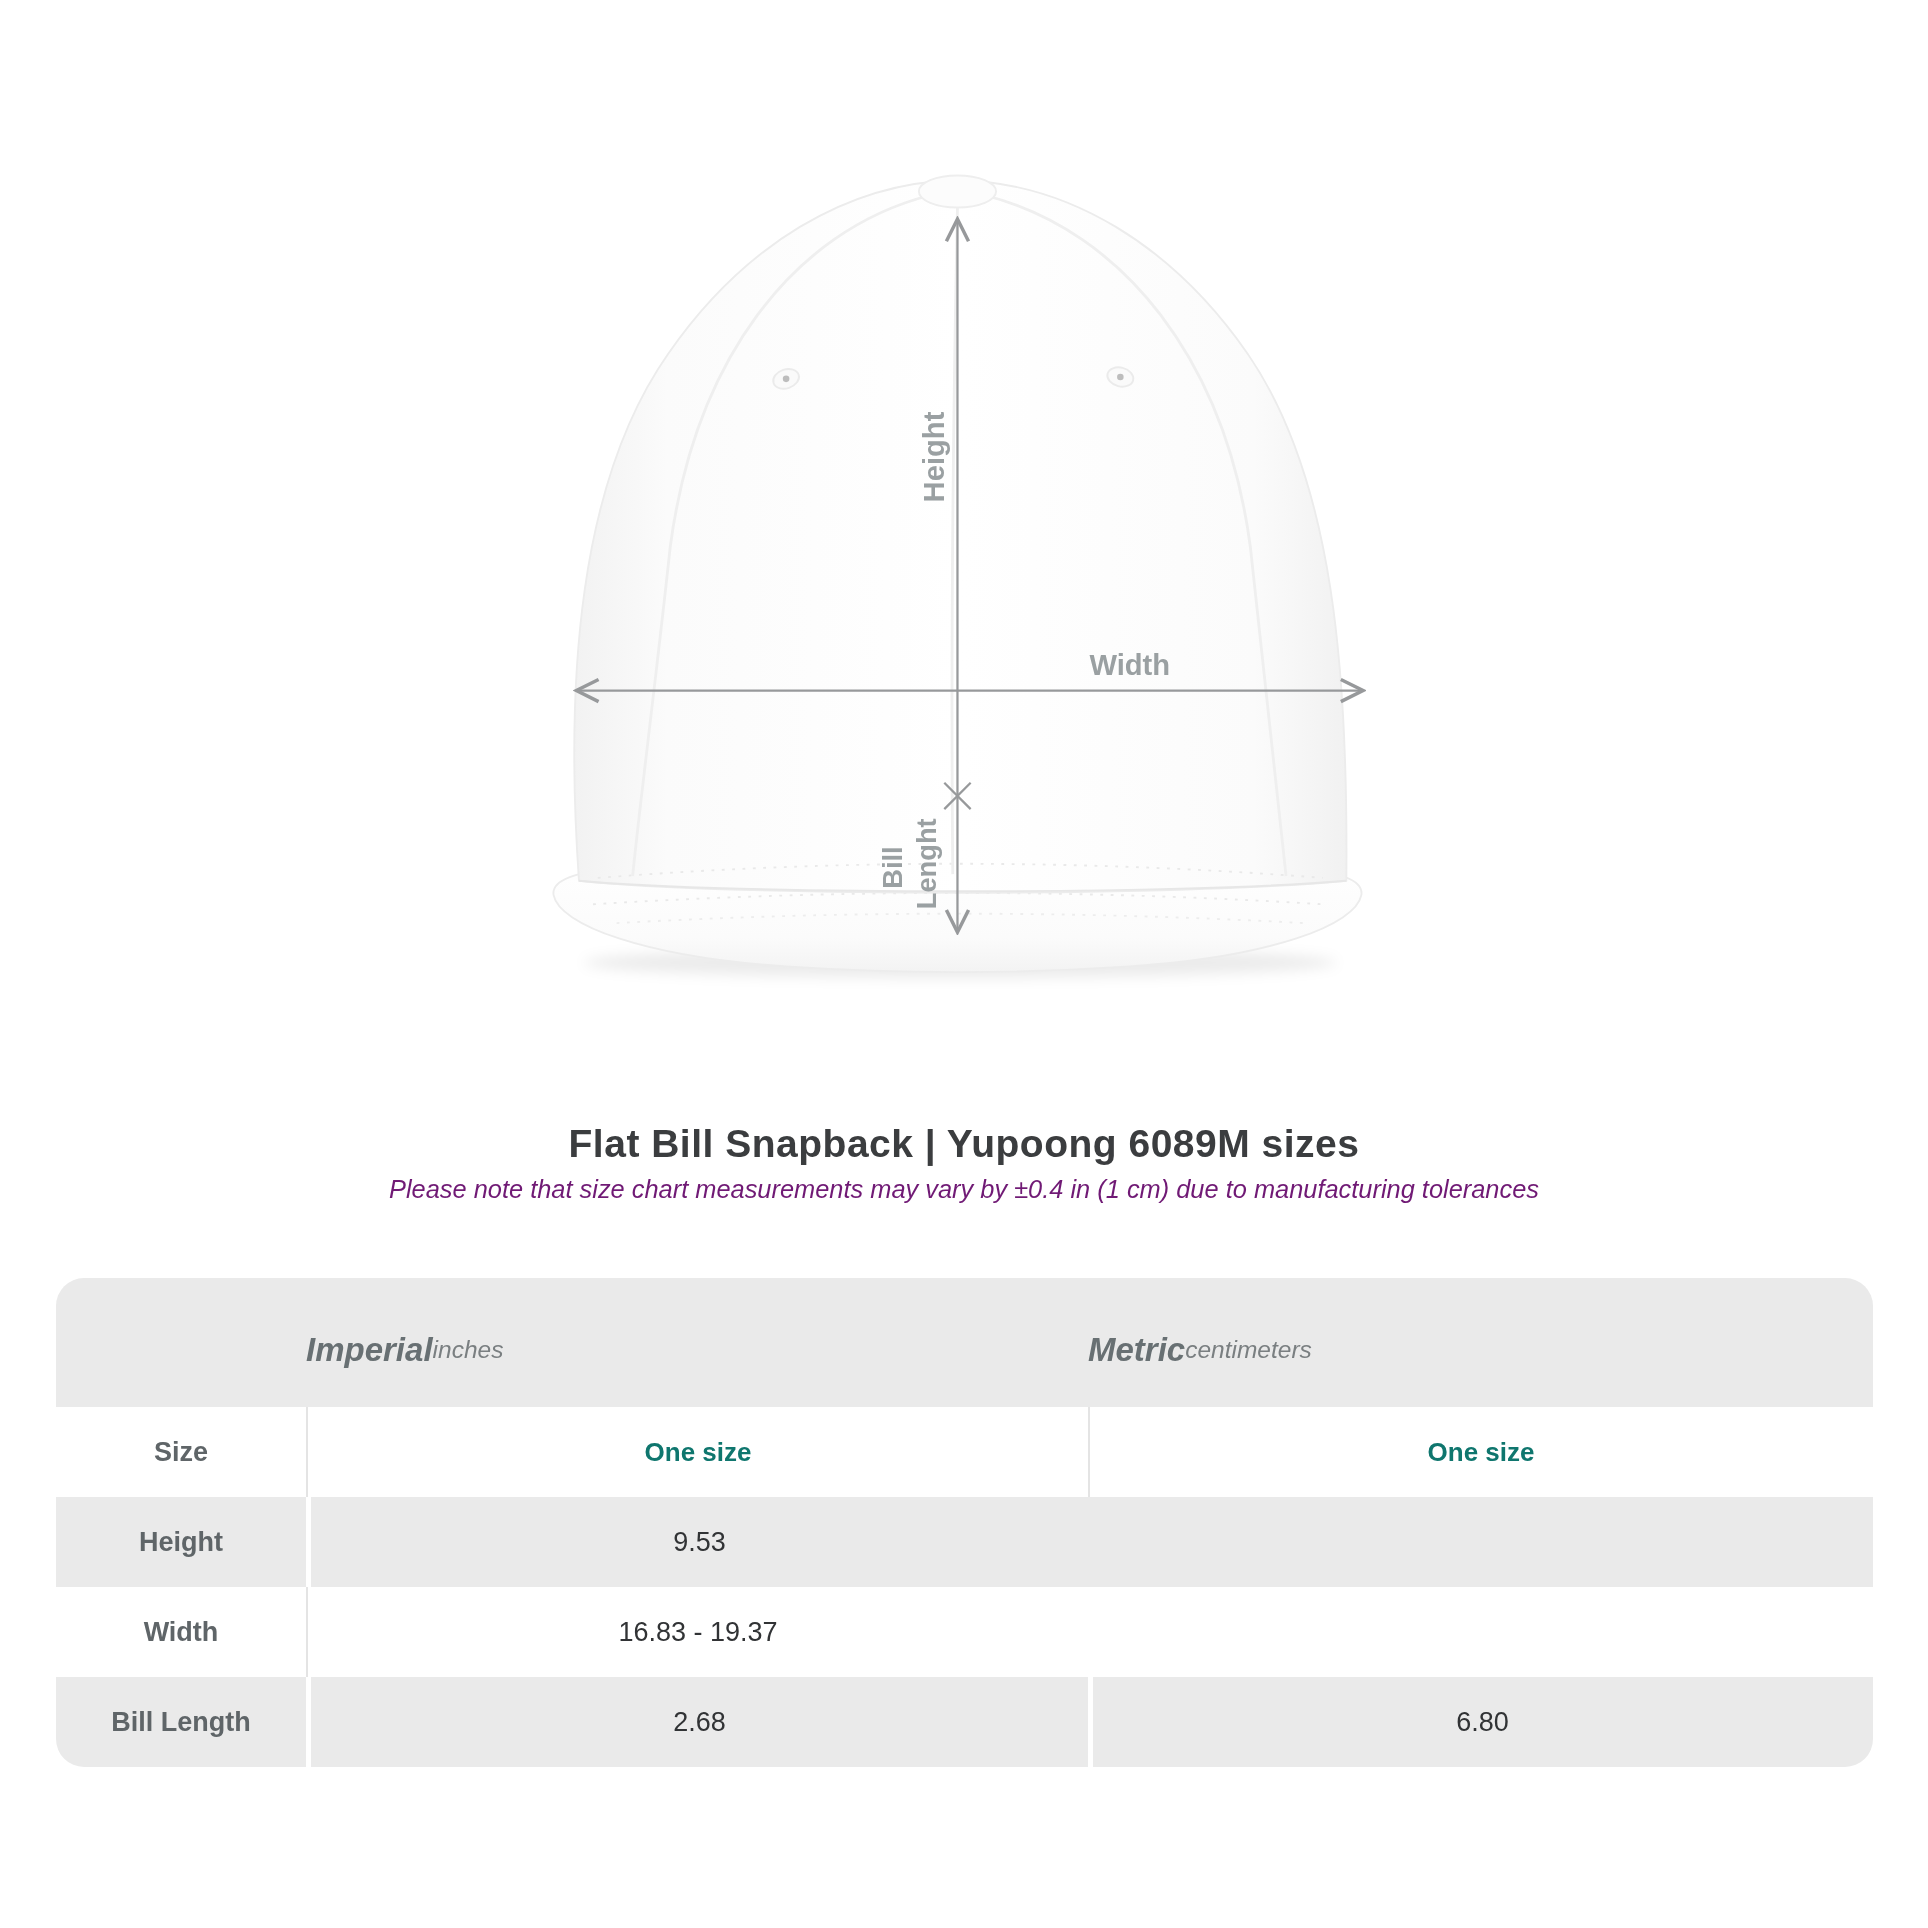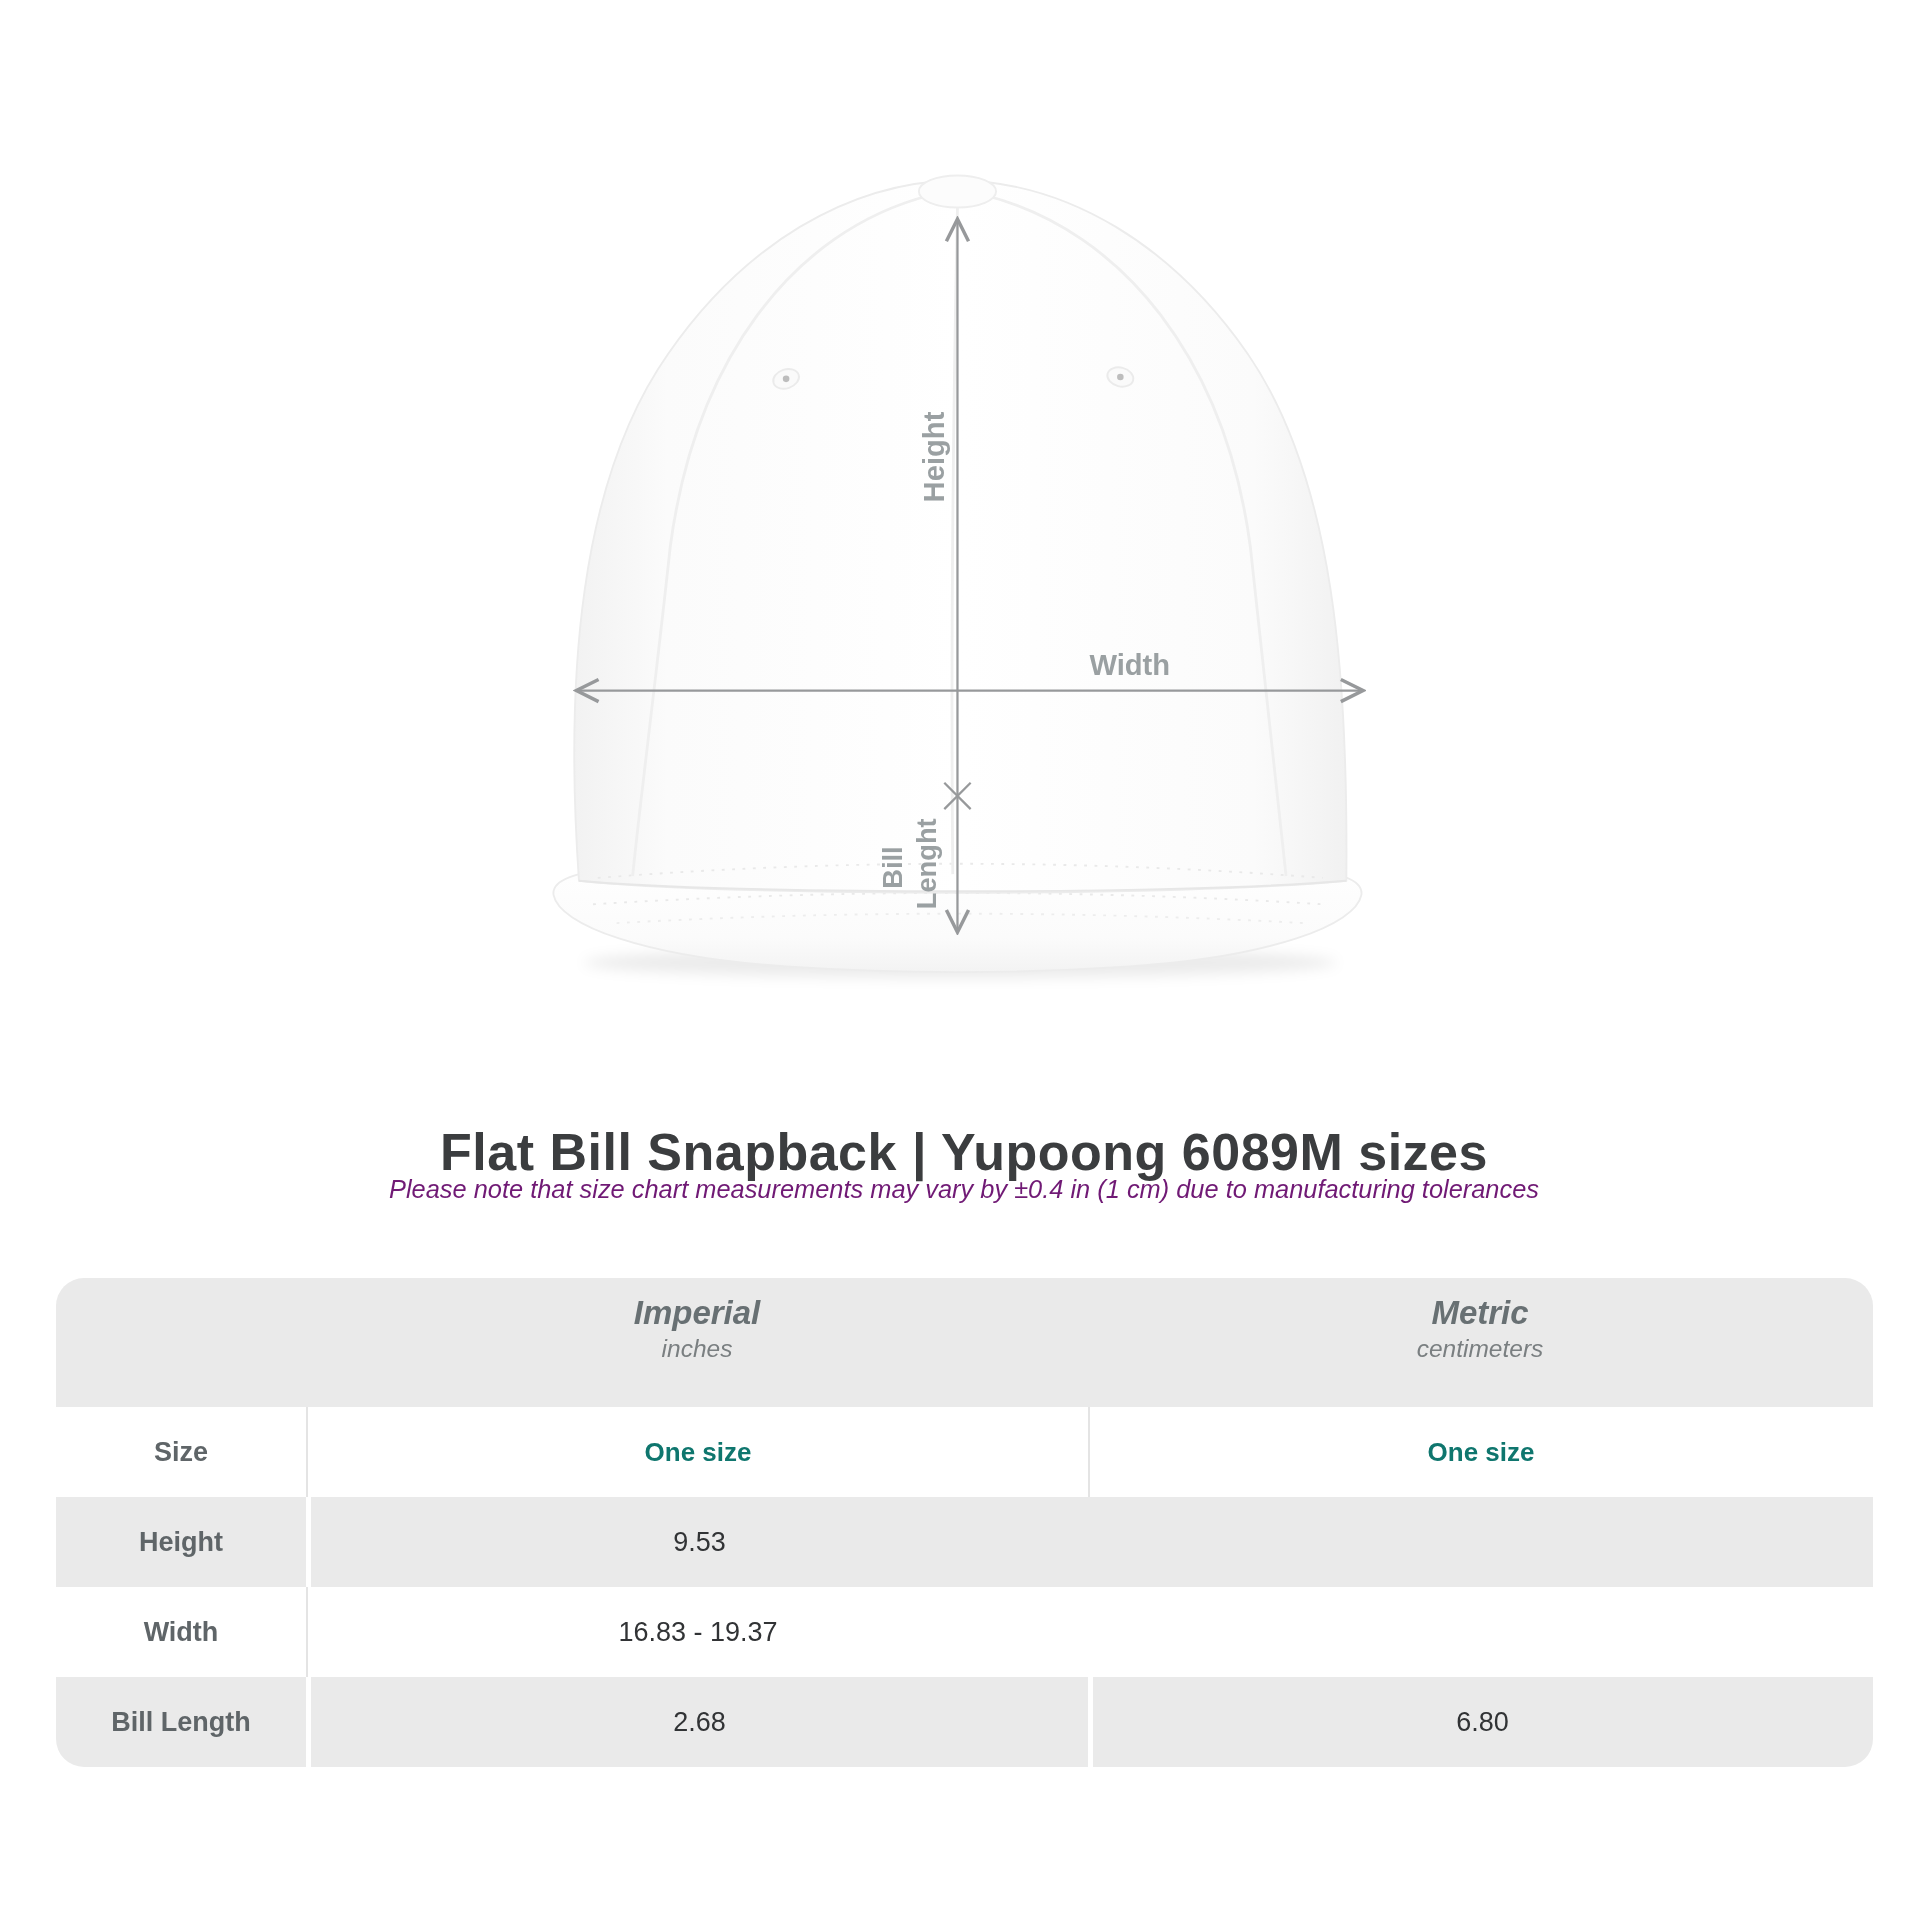--- a/index.html
+++ b/index.html
@@ -8,34 +8,34 @@
     font-family:"Liberation Sans", sans-serif;overflow:hidden;
   }
   .stage{position:absolute;inset:0;background:#fff;}
 
   
   .hat-wrap{position:absolute;left:527px;top:151px;width:876px;height:838px;}
 
   
   .title{
     position:absolute;left:0;top:1122px;width:1928px;text-align:center;
-    font-size:52px;font-weight:bold;color:#3b3d3f;letter-spacing:0.5px;
+    font-size:39px;font-weight:bold;color:#3b3d3f;letter-spacing:0.5px;
   }
   .subtitle{
     position:absolute;left:0;top:1175px;width:1928px;text-align:center;
     font-size:25.4px;font-style:italic;color:#701a75;
   }
 
   
   .table{position:absolute;left:56px;top:1278px;width:1817px;}
   .thead{
     height:129px;background:#eaeaea;border-radius:28px 28px 0 0;
     display:grid;grid-template-columns:250px 782px 784px;
   }
-  .thead .hcell{display:flex;flex-direction:column;align-items:center;justify-content:flex-start;padding-top:14px;}
+  .thead .hcell{display:flex;align-items:center;justify-content:flex-start;padding-top:14px;}
   .hmain{font-size:33px;font-weight:bold;font-style:italic;color:#687073;line-height:1.25;}
   .hsub{font-size:24.5px;font-style:italic;color:#7a7f81;line-height:1.3;}
   .trow{display:grid;grid-template-columns:250px 782px 784px;height:90px;}
   .trow .cell{display:flex;align-items:center;justify-content:center;text-align:center;}
   .trow.white{background:#ffffff;}
   .trow.gray{background:#eaeaea;}
   .trow.white .cell + .cell{border-left:2.8px solid #e4e4e4;}
   .trow.gray  .cell + .cell{border-left:5.6px solid #ffffff;}
   .trow.last{border-radius:0 0 28px 28px;}
   .cell.label{font-size:27px;font-weight:bold;color:#5f6568;}

